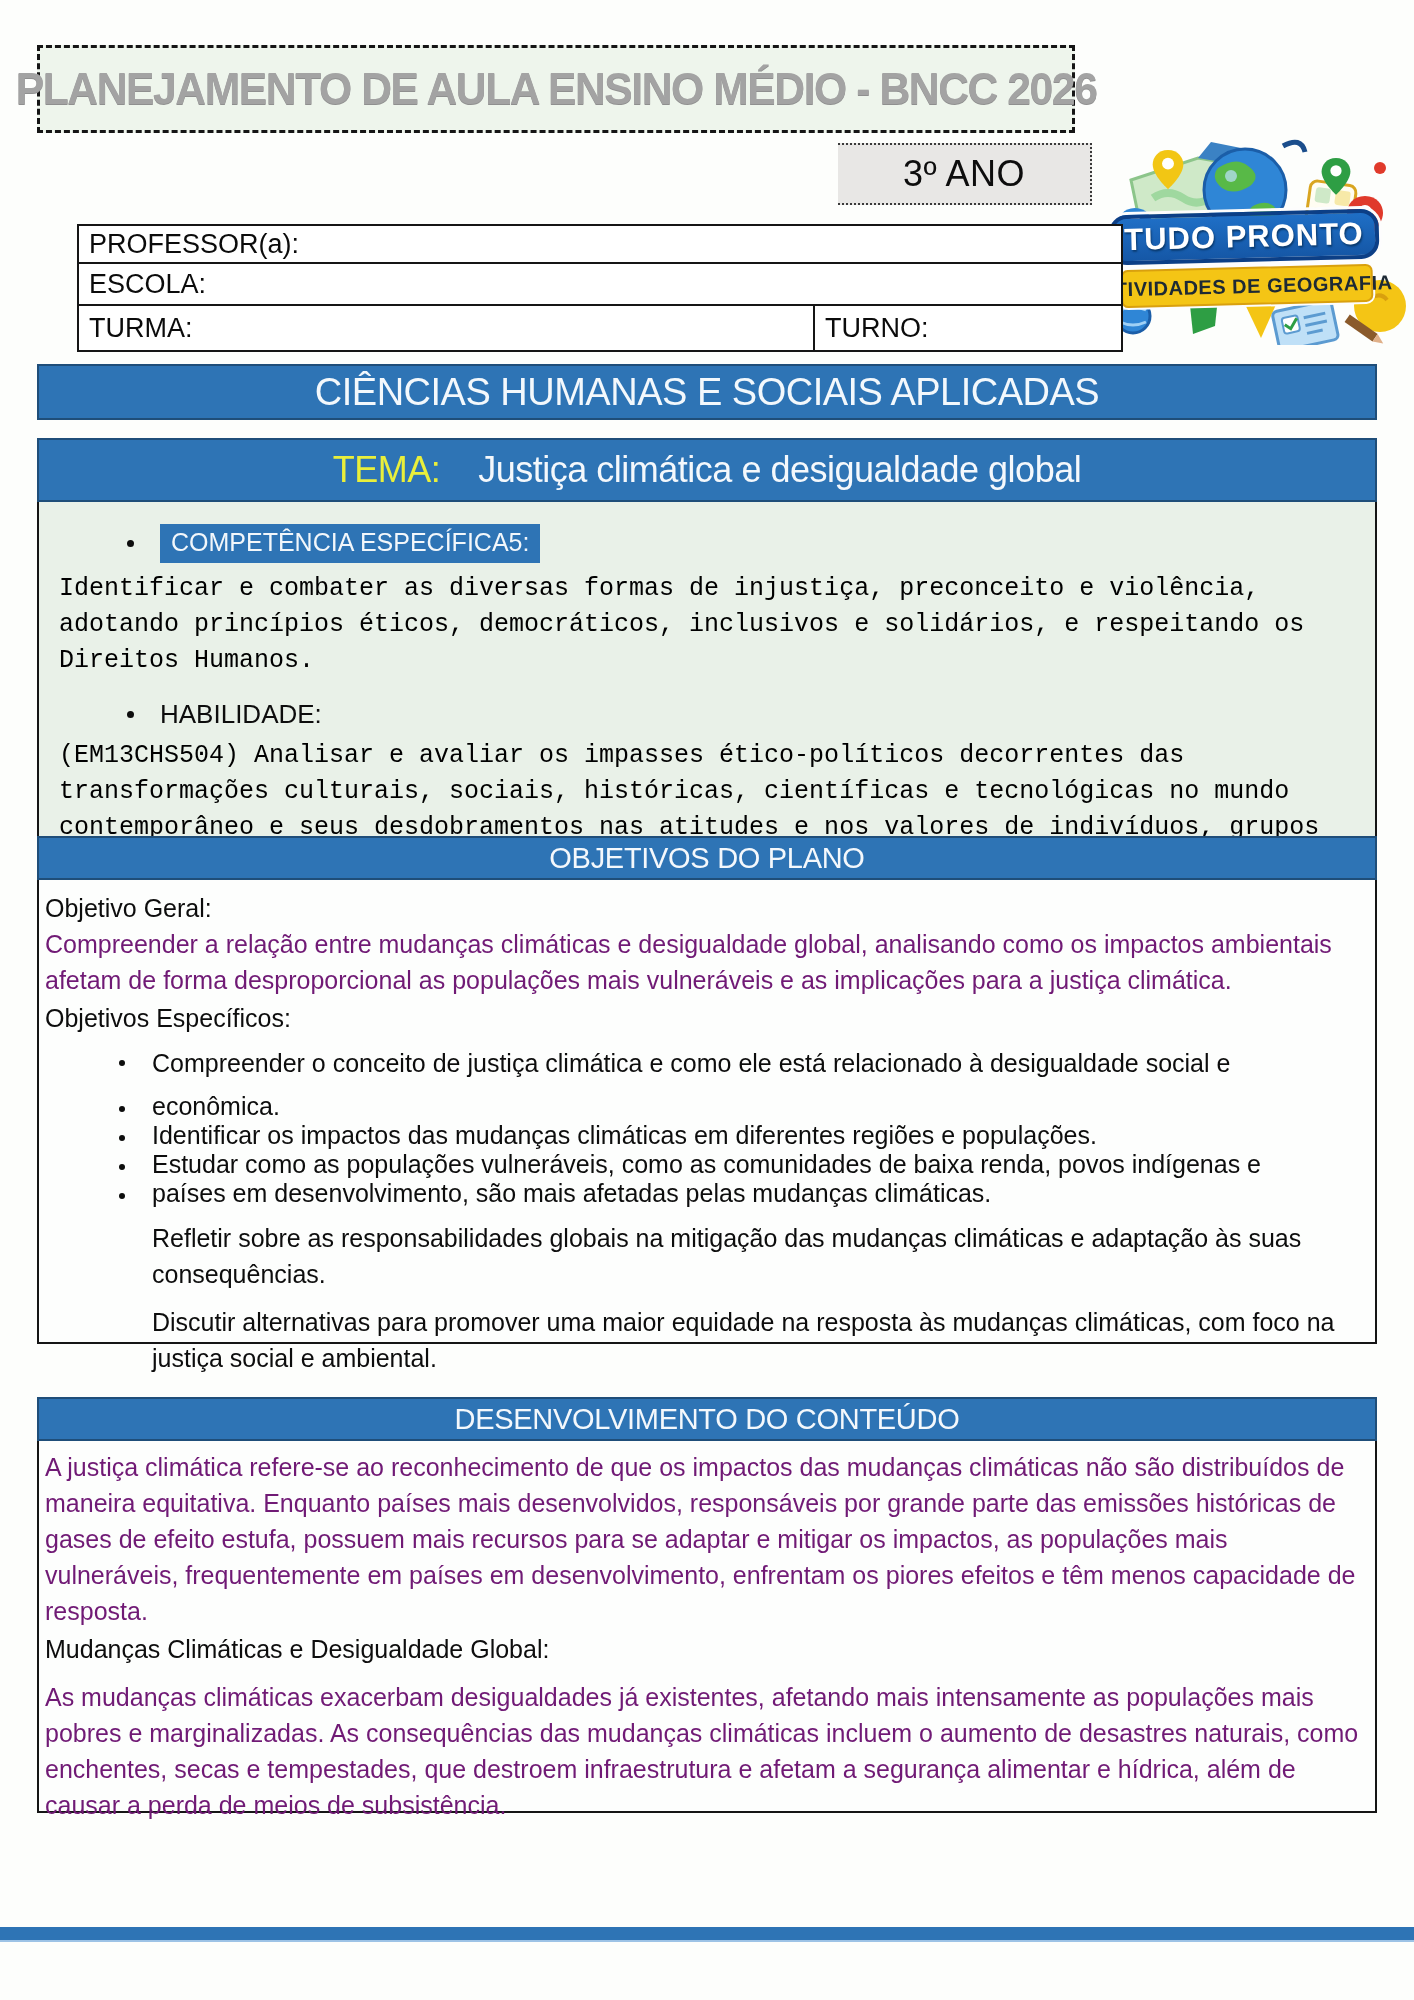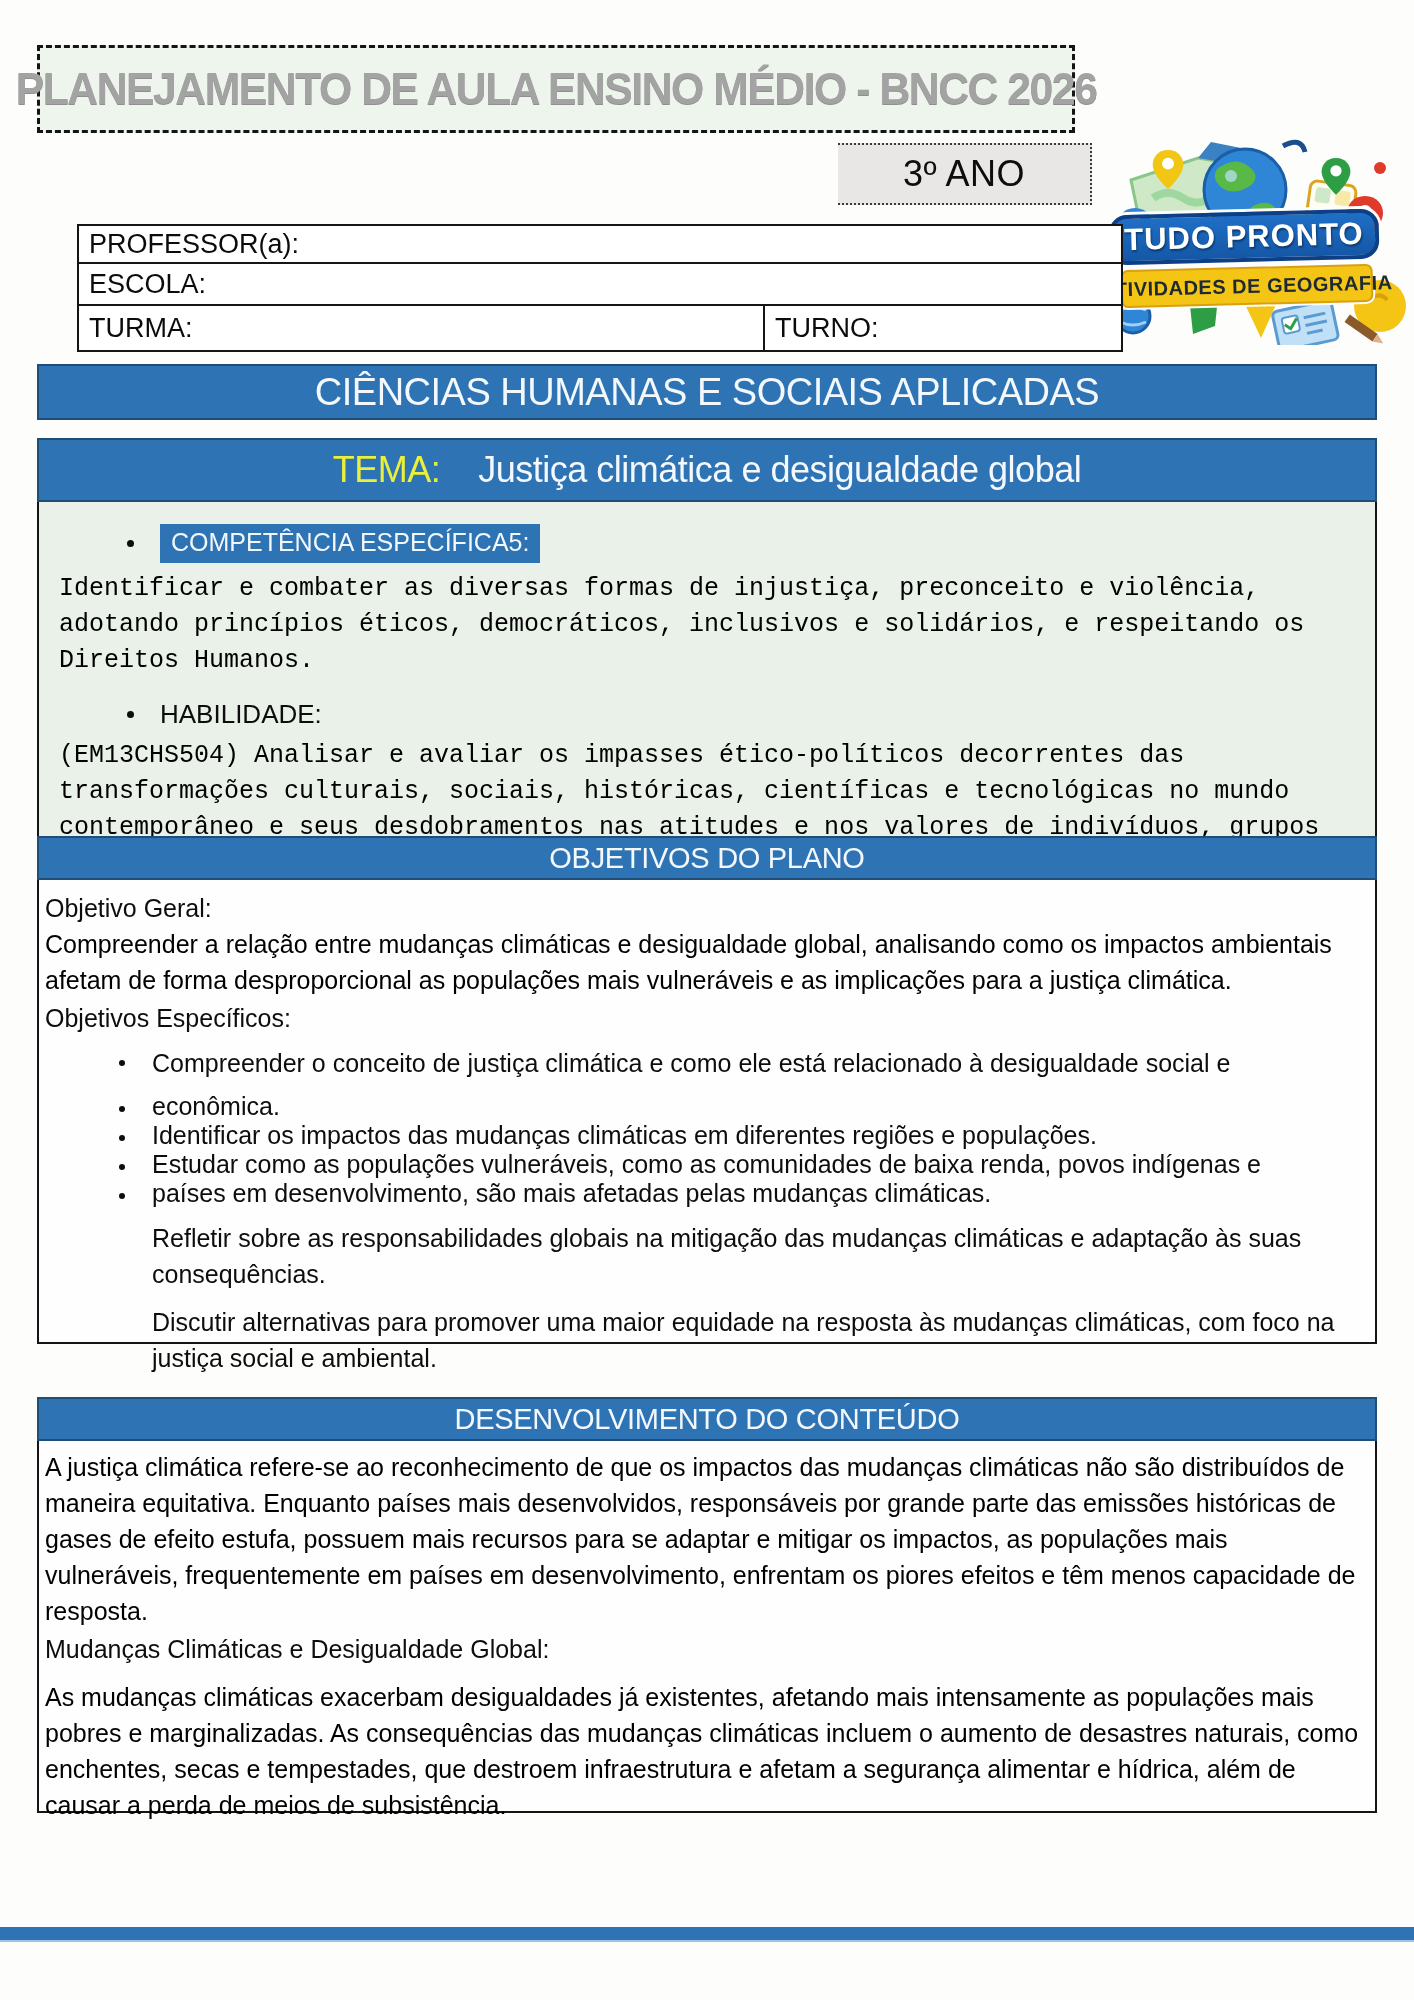--- a/index.html
+++ b/index.html
@@ -41,21 +41,21 @@
   
   .info-table{
     position:absolute;left:45px;top:224px;width:1046px;box-sizing:border-box;
     background:#fff;border:2px solid #151515;margin-left:32px;
   }
   .info-row{box-sizing:border-box;display:flex;align-items:center;}
   .info-row + .info-row{border-top:2px solid #151515;}
   .r1{height:36px;} .r2{height:42px;} .r3{height:46px;}
   .info-label{font-size:27px;color:#0b0b0b;padding-left:10px;white-space:nowrap;}
   .cell{display:flex;align-items:center;height:100%;box-sizing:border-box;flex:1;}
-  .cell.turno{flex:none;width:358px;border-left:2px solid #151515;}
+  .cell.turno{flex:none;width:308px;border-left:2px solid #151515;}
 
   
   .logo{position:absolute;left:1093px;top:128px;width:321px;height:217px;}
   .logo svg{position:absolute;left:0;top:0;}
   .logo-band1{
     position:absolute;left:16px;top:84px;width:270px;height:50px;box-sizing:border-box;
     background:linear-gradient(#1f6fc6,#1557a6);
     border:4px solid #0c3f86;border-radius:18px;
     box-shadow:0 0 0 3px #fdfdfd;
     display:flex;align-items:center;justify-content:center;transform:rotate(-1.5deg);
@@ -104,21 +104,21 @@
   .objetivos{top:836px;}
   .desenvolvimento{top:1397px;}
   .section .sec-bar{height:44px;font-size:29px;font-weight:500;letter-spacing:-.3px;}
   .sec-body{
     box-sizing:border-box;background:#fdfefd;border:2px solid #151515;border-top:none;
     padding:8px 14px 0 6px;
   }
   .objetivos .sec-body{height:464px;}
   .desenvolvimento .sec-body{height:372px;}
   .sec-label{font-size:25px;line-height:36px;color:#0d0d0d;margin:2px 0 0;}
-  .sec-par{font-size:25px;line-height:36px;color:#000000;margin:0;}
+  .sec-par{font-size:25px;line-height:36px;color:#701a75;margin:0;}
   .obj-bullets{margin-top:10px;}
   .obj-bullet{display:flex;gap:27px;padding-left:74px;font-size:25px;color:#0d0d0d;line-height:34px;}
   .obj-bullet .dot{margin-top:14px;width:6px;height:6px;}
   .obj-bullet.first{margin-bottom:12px;}
   .obj-bullet.tight{line-height:29px;}
   .obj-par{padding-left:107px;font-size:25px;line-height:36px;color:#0d0d0d;margin:12px 0 0;}
 
   
   .bottom-bar{position:absolute;left:0;top:1927px;width:1414px;height:13px;background:#2e74b5;border-bottom:2px solid #9dc3e6;}
 </style>

